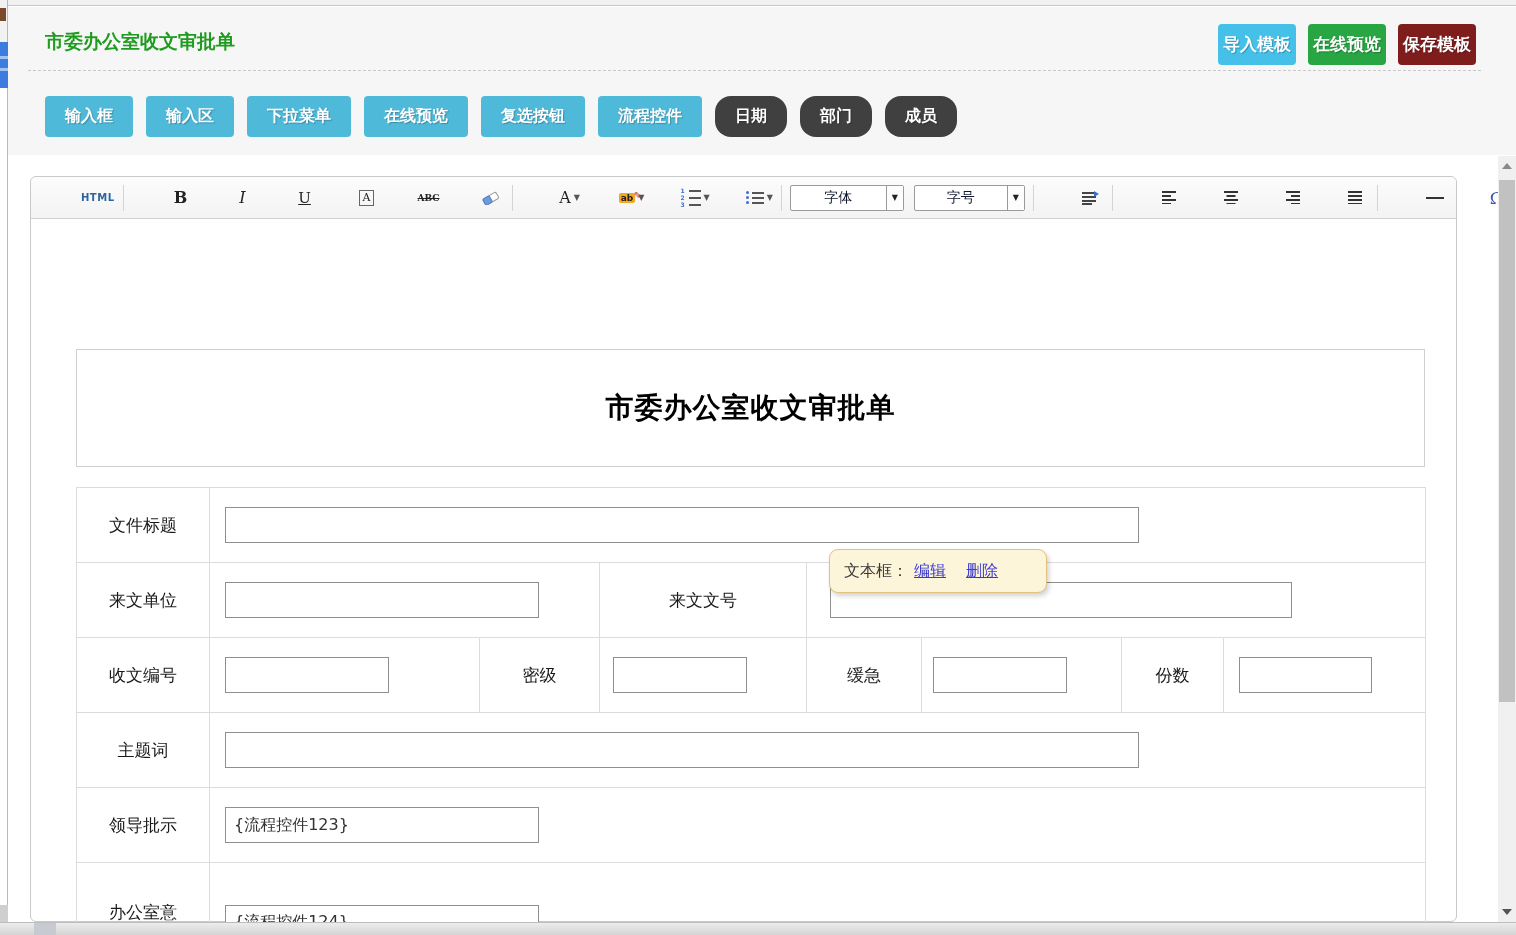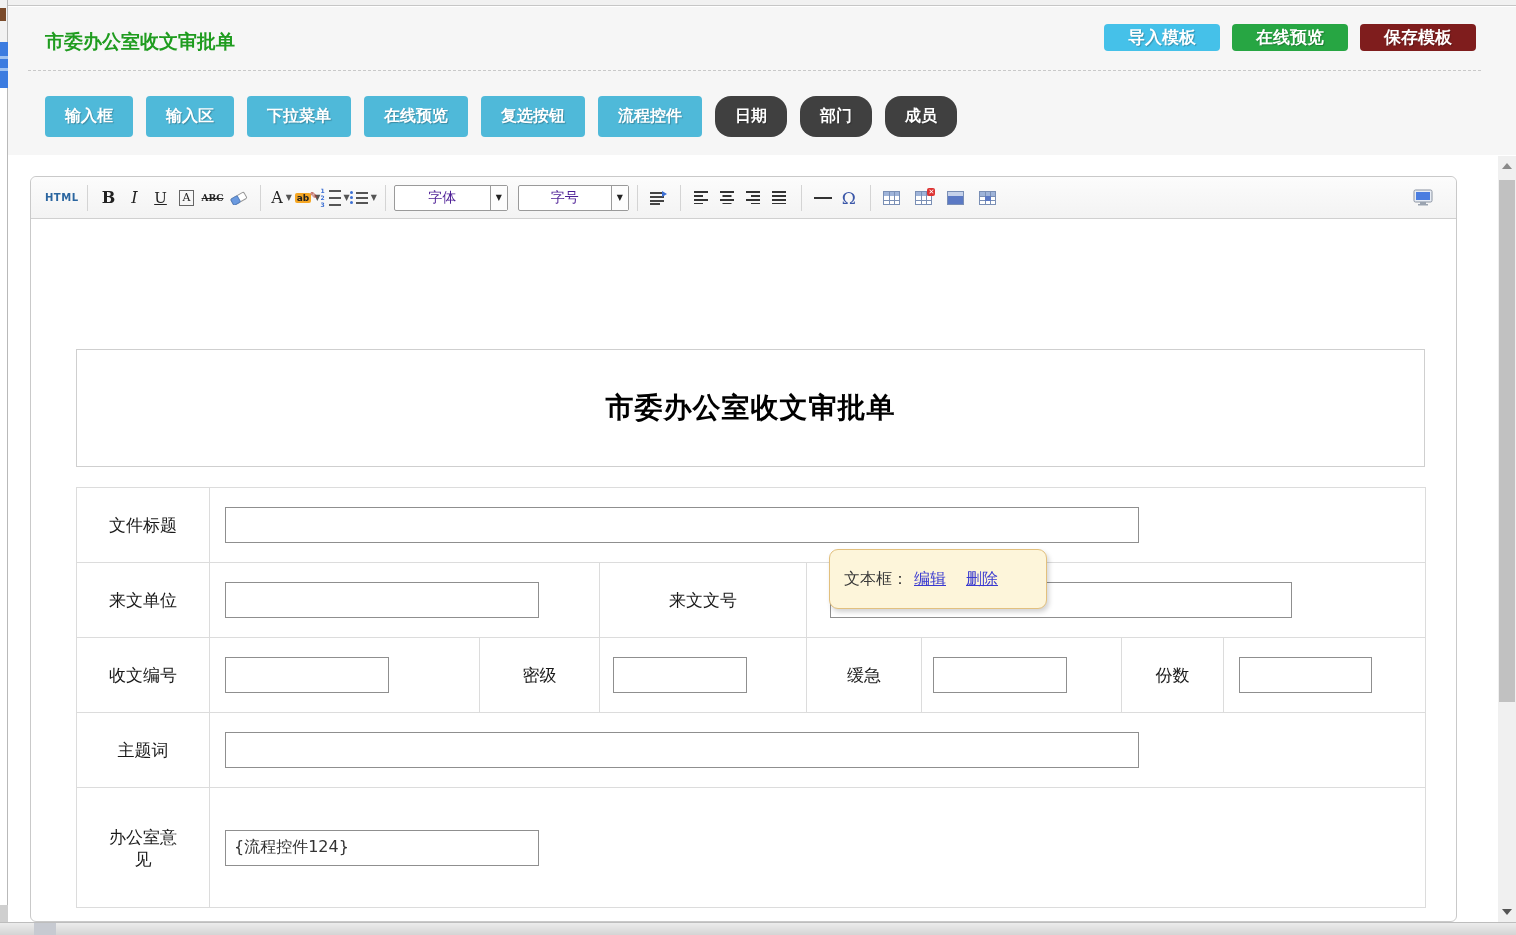--- a/index.html
+++ b/index.html
@@ -15,59 +15,59 @@
   .sliver-gray { position:absolute; left:0; top:905px; width:8px; height:30px; background:#cfcfcf; }
 
   
   .top-strip { position:absolute; left:0; top:0; width:1516px; height:6px; background:#f1f1f1; border-bottom:1px solid #c6c6c6; }
 
   
   .header { position:absolute; left:8px; top:7px; right:0; height:148px; background:#f6f6f6; }
   .page-title { position:absolute; left:37px; top:22px; font-family:"DejaVu Serif", serif; font-size:19px; font-weight:bold; color:#1f9c1f; }
   .dashed { position:absolute; left:20px; right:35px; top:63px; border-top:1px dashed #c9c9c9; }
   .actions { position:absolute; right:40px; top:17px; display:flex; gap:12px; }
-  .btn { display:inline-flex; align-items:center; justify-content:center; height:27px; padding:0 24px;
+  .btn { display:inline-flex; align-items:center; justify-content:center; height:41px; padding:0 5px;
     border:none; border-radius:4px; color:#fff; cursor:pointer;
     font-family:"DejaVu Serif", serif; font-weight:bold; font-size:17px; text-shadow:1px 1px 1px rgba(0,0,0,.25); }
   .btn-import { background:#45c1e9; }
   .btn-preview { background:#27a643; }
   .btn-save { background:#7f1d1d; }
   .widgets { position:absolute; left:37px; top:89px; display:flex; gap:13px; }
   .wbtn { height:41px; font-size:16px; padding:0 20px; }
   .w-cyan { background:#4fb9d9; }
   .w-blue { background:#404040;border-radius:16px; }
 
   
   .editor-frame { position:absolute; left:30px; top:176px; width:1427px; height:746px;
     border:1px solid #c9c9c9; border-radius:6px; background:#fff; }
 
   
   .ed-toolbar { display:flex; align-items:center; height:42px; padding:0 8px 0 14px;
     background:linear-gradient(#fcfcfc,#f3f3f3); border-bottom:1px solid #d0d0d0;
     border-radius:6px 6px 0 0; }
   .tsep { width:1px; height:26px; background:#d4d4d4; margin:0 8px; flex:none; }
   .tbtn { display:flex; align-items:center; justify-content:center; min-width:26px; height:28px;
-    border-radius:3px; cursor:pointer; color:#222; flex:none; }
+    border-radius:3px; cursor:pointer; color:#222; flex:none;margin-left:36px; }
   .t-html { font-family:"DejaVu Sans", sans-serif; font-size:10px; font-weight:bold; color:#2b66a0; letter-spacing:.5px; }
   .t-b { font-family:"DejaVu Serif", serif; font-weight:bold; font-size:16px; }
   .t-i { font-family:"DejaVu Serif", serif; font-style:italic; font-size:16px; }
   .t-u { font-family:"DejaVu Serif", serif; font-size:15px; text-decoration:underline; }
   .t-boxa { font-family:"DejaVu Serif", serif; font-size:11px; border:1px solid #666; padding:0 3px; line-height:14px; }
   .t-strike { font-family:"DejaVu Serif", serif; font-size:9px; font-weight:bold; text-decoration:line-through; }
   .t-color { font-family:"DejaVu Serif", serif; font-size:16px; }
   .caret { font-size:8px; color:#555; margin-left:3px; }
   .t-hl { background:#f5a623; border-radius:2px; font-size:9px; font-weight:bold; padding:0 2px; position:relative; }
   .t-hl .pencil { position:absolute; right:-7px; top:-3px; font-size:10px; color:#b03a2e; }
   .list-icon { display:flex; flex-direction:column; gap:2px; }
   .list-row { display:flex; align-items:center; gap:3px; }
   .list-num { font-size:6px; line-height:5px; color:#3c6fd4; font-weight:bold; width:5px; }
   .list-dot { width:3px; height:3px; border-radius:50%; background:#3c6fd4; }
   .list-line { width:12px; height:2px; background:#555; }
   .sel { display:flex; align-items:stretch; height:26px; border:1px solid #9a9a9a; background:#fff; border-radius:2px; cursor:pointer; flex:none;}
-  .sel-text { display:flex; align-items:center; justify-content:center; font-family:"DejaVu Serif", serif; font-size:14px; color:#4c1d95; }
+  .sel-text { display:flex; align-items:center; justify-content:center; font-family:"DejaVu Serif", serif; font-size:14px; color:#0f172a; }
   .sel-font .sel-text { width:95px; }
   .sel-size .sel-text { width:92px; }
   .sel-btn { width:17px; display:flex; align-items:center; justify-content:center; border-left:1px solid #9a9a9a; font-size:8px; color:#222; background:#fdfdfd; }
   .t-hr { width:18px; height:2px; background:#333; }
   .t-omega { font-size:17px; color:#3b57a8; font-family:"DejaVu Serif", serif; }
   .spacer { flex:1; }
 
   
   .mini-table { position:relative; width:17px; height:14px; border:1px solid #7a8fb5; background:#fff; flex:none;}
   .mini-table .hd { position:absolute; left:0; top:0; right:0; height:4px; background:#9fb4d9; }
@@ -92,21 +92,21 @@
   .doc-table td { border:1px solid #dcdcdc; height:75px; vertical-align:middle; }
   .doc-table td.lab { text-align:center; font-size:17px; color:#1a1a1a; padding:0 26px; line-height:22px; }
   .doc-table tr.r6 td { height:120px; }
   .ti { height:36px; border:1px solid #8f8f8f; background:#fff; font-size:16px; color:#333;
     padding:0 8px; display:block; font-family:"DejaVu Sans", sans-serif; }
   .ml15 { margin-left:15px; } .ml23 { margin-left:23px; } .ml13 { margin-left:13px; } .ml11 { margin-left:11px; }
   .w314 { width:314px; } .w462 { width:462px; } .w914 { width:914px; }
   .w164 { width:164px; } .w134 { width:134px; } .w133 { width:133px; }
 
   
-  .tooltip { position:absolute; left:798px; top:372px; width:218px; height:60px; z-index:20;
+  .tooltip { position:absolute; left:798px; top:372px; width:218px; height:44px; z-index:20;
     background:#fdf5da; border:1px solid #e2c07e; border-radius:9px; box-shadow:2px 3px 5px rgba(0,0,0,.18);
     display:flex; align-items:center; padding:0 14px; font-family:"DejaVu Serif", serif; font-size:16px; color:#3a3a3a; }
   .tooltip a { color:#3a3ad0; text-decoration:underline; cursor:pointer; }
   .tt-edit { margin-left:6px; }
   .tt-del { margin-left:20px; }
 
   
   .vsb { position:absolute; right:0; top:156px; width:18px; height:766px; background:#f0f0f0; z-index:10; }
   .vsb-up, .vsb-down { position:absolute; left:0; width:18px; height:20px; display:flex; align-items:center; justify-content:center; cursor:pointer; }
   .vsb-up { top:0; } .vsb-down { bottom:0; }
@@ -380,20 +380,26 @@
         <td>
               <input class="ti w133 ml15" style="">
             </td>
       </tr>
       <tr>
         <td class="lab">主题词</td>
         <td colspan="7">
               <input class="ti w914 ml15" style="">
             </td>
       </tr>
+      <tr>
+        <td class="lab">领导批示</td>
+        <td colspan="7">
+              <input class="ti w314 ml15" value="{流程控件123}" style="">
+            </td>
+      </tr>
       <tr class="r6">
         <td class="lab">办公室意见</td>
         <td colspan="7">
               <input class="ti w314 ml15" value="{流程控件124}" style="">
             </td>
       </tr>
     </tbody>
       </table>
   </div>
 

